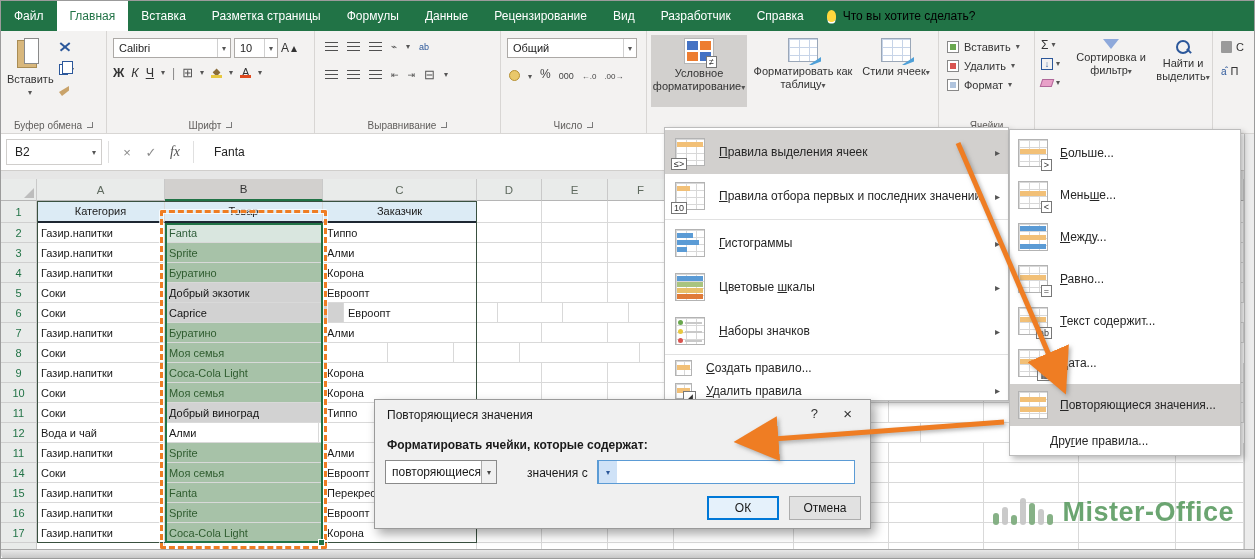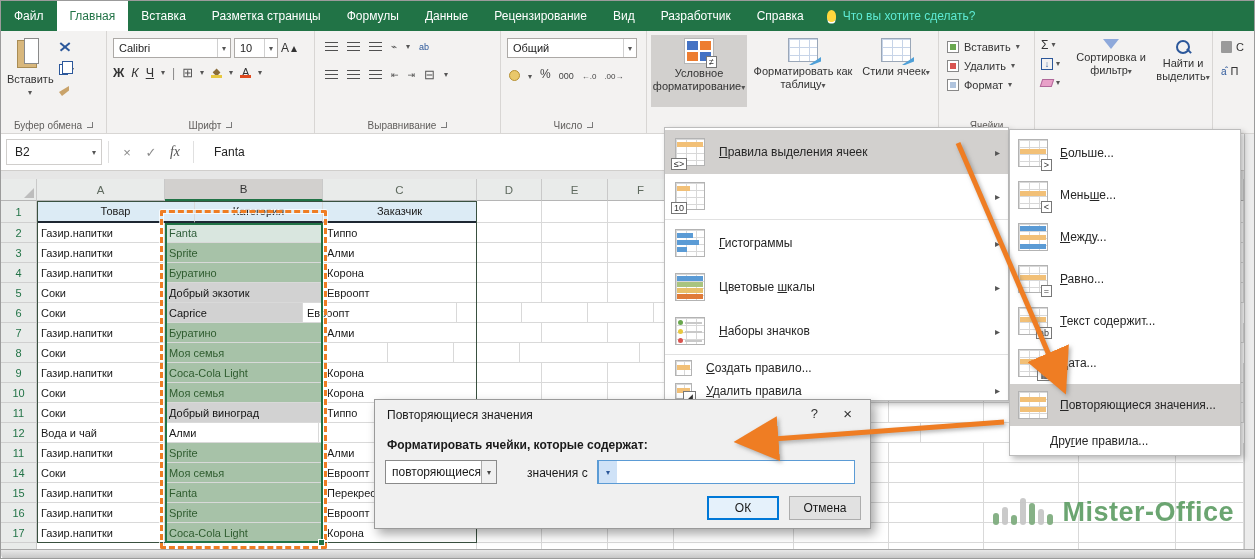--- a/index.html
+++ b/index.html
@@ -6,21 +6,21 @@
   html,body { background:#fff; font-family:"Liberation Sans", sans-serif; }
   #screen { position:relative; width:1255px; height:559px; overflow:hidden;
             border:1px solid #9b9b9b; background:#fff; }
 
   
   .tabbar { position:absolute; left:0; top:0; width:1255px; height:30px;
             background:#217346; display:flex; align-items:stretch; z-index:3; }
   .tab { color:#fff; font-size:12px; display:flex; align-items:center;
          padding:0 13px; cursor:default; white-space:nowrap; }
   .tab.active { background:#fff; color:#217346; }
-  .tellme { display:flex; align-items:center; color:#5eead4; font-size:12px; gap:7px; padding:0 10px; }
+  .tellme { display:flex; align-items:center; color:#000000; font-size:12px; gap:7px; padding:0 10px; }
   .bulb { width:9px; height:12px; background:#ffd83d; border-radius:50% 50% 40% 40%;
           box-shadow:0 2px 0 -0.5px #fff; }
 
   
   .ribbon { position:absolute; left:0; top:30px; width:1255px; height:103px;
             background:#f3f2f1; border-bottom:1px solid #d8d6d4; z-index:2; display:flex; }
   .grp { position:relative; border-right:1px solid #d8d6d4; height:100%; flex:0 0 auto; }
   .gbody { position:absolute; left:0; top:2px; right:0; bottom:16px; }
   .glabel { position:absolute; left:0; right:0; bottom:1px; height:14px; font-size:10px;
             color:#605e5c; display:flex; align-items:center; justify-content:center; gap:5px; }
@@ -457,22 +457,22 @@
         <div class="cell ch" style="width: 66px; height: 22px;">F</div>
         <div class="cell ch" style="width: 120px; height: 22px;"></div>
         <div class="cell ch" style="width: 95px; height: 22px;"></div>
         <div class="cell ch" style="width: 95px; height: 22px;"></div>
         <div class="cell ch" style="width: 95px; height: 22px;"></div>
         <div class="cell ch" style="width: 97px; height: 22px;"></div>
         <div class="cell ch" style="width: 68px; height: 22px;"></div>
       </div>
       <div class="srow">
         <div class="cell rh" style="width: 36px; height: 22px;">1</div>
+        <div class="cell hdr1" style="width: 128px; height: 22px;">Категория</div>
         <div class="cell hdr1" style="width: 158px; height: 22px;">Товар</div>
-        <div class="cell hdr1" style="width: 128px; height: 22px;">Категория</div>
         <div class="cell hdr1" style="width: 154px; height: 22px;">Заказчик</div>
         <div class="cell " style="width: 65px; height: 22px;"></div>
         <div class="cell " style="width: 66px; height: 22px;"></div>
         <div class="cell " style="width: 66px; height: 22px;"></div>
         <div class="cell " style="width: 120px; height: 22px;"></div>
         <div class="cell " style="width: 95px; height: 22px;"></div>
         <div class="cell " style="width: 95px; height: 22px;"></div>
         <div class="cell " style="width: 95px; height: 22px;"></div>
         <div class="cell " style="width: 97px; height: 22px;"></div>
         <div class="cell " style="width: 68px; height: 22px;"></div>
@@ -533,21 +533,21 @@
         <div class="cell " style="width: 120px; height: 20px;"></div>
         <div class="cell " style="width: 95px; height: 20px;"></div>
         <div class="cell " style="width: 95px; height: 20px;"></div>
         <div class="cell " style="width: 95px; height: 20px;"></div>
         <div class="cell " style="width: 97px; height: 20px;"></div>
         <div class="cell " style="width: 68px; height: 20px;"></div>
       </div>
       <div class="srow">
         <div class="cell rh" style="width: 36px; height: 20px;">6</div>
         <div class="cell " style="width: 128px; height: 20px;">Соки</div>
-        <div class="cell b-uniq" style="width: 138px; height: 20px;">Caprice</div>
+        <div class="cell b-uniq" style="width: 179px; height: 20px;">Caprice</div>
         <div class="cell " style="width: 154px; height: 20px;">Евроопт</div>
         <div class="cell " style="width: 65px; height: 20px;"></div>
         <div class="cell " style="width: 66px; height: 20px;"></div>
         <div class="cell " style="width: 66px; height: 20px;"></div>
         <div class="cell " style="width: 120px; height: 20px;"></div>
         <div class="cell " style="width: 95px; height: 20px;"></div>
         <div class="cell " style="width: 95px; height: 20px;"></div>
         <div class="cell " style="width: 95px; height: 20px;"></div>
         <div class="cell " style="width: 97px; height: 20px;"></div>
         <div class="cell " style="width: 68px; height: 20px;"></div>
@@ -745,20 +745,21 @@
           <div class="mbadge bl">≤&gt;</div>
         </div>
         <span><u>П</u>равила выделения ячеек</span>
         <span class="arr">▸</span>
       </div>
       <div class="mitem big">
         <div class="mi">
           <div class="mband" style="top: 3px; background: rgb(242, 192, 119); left: 1px; right: 14px;"></div>
           <div class="mbadge bl">10</div>
         </div>
+        <span><u>П</u>равила отбора первых и последних значений</span>
         <span class="arr">▸</span>
       </div>
       <div class="msep"></div>
       <div class="mitem big">
         <div class="mi">
           <div class="bluebar" style="top: 3px; width: 16px;"></div>
           <div class="bluebar" style="top: 10px; width: 22px;"></div>
           <div class="bluebar" style="top: 17px; width: 10px;"></div>
         </div>
         <span><u>Г</u>истограммы</span>

